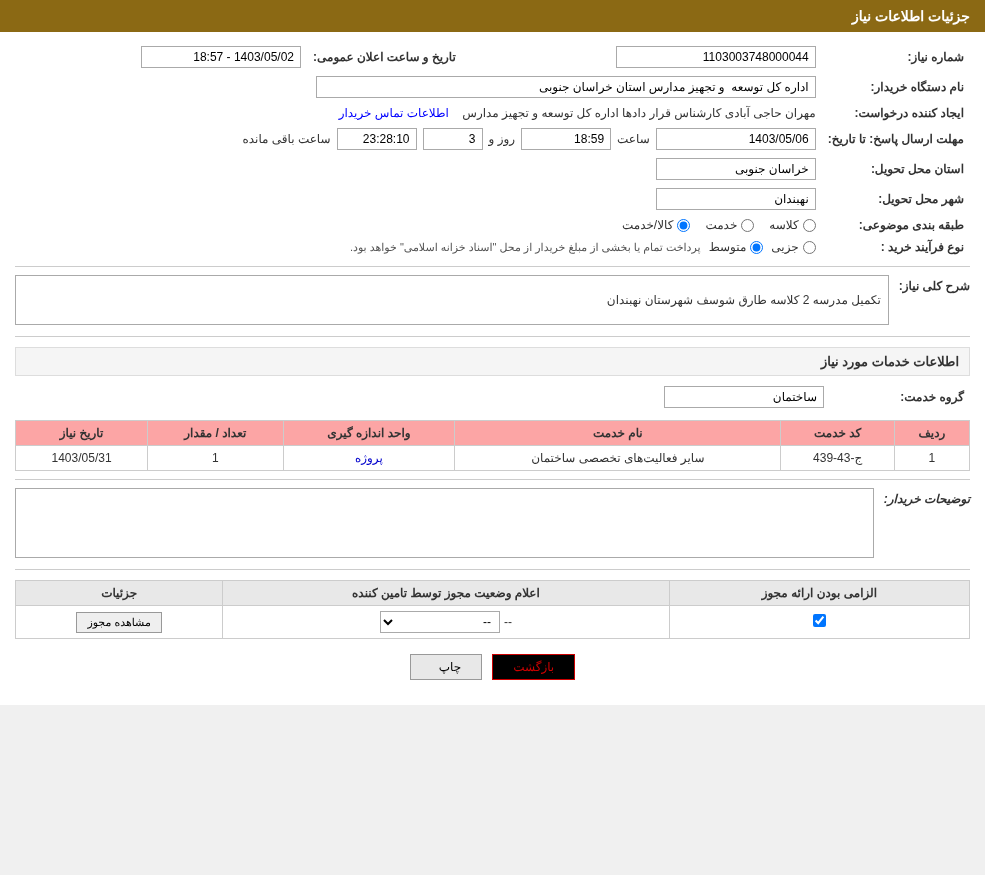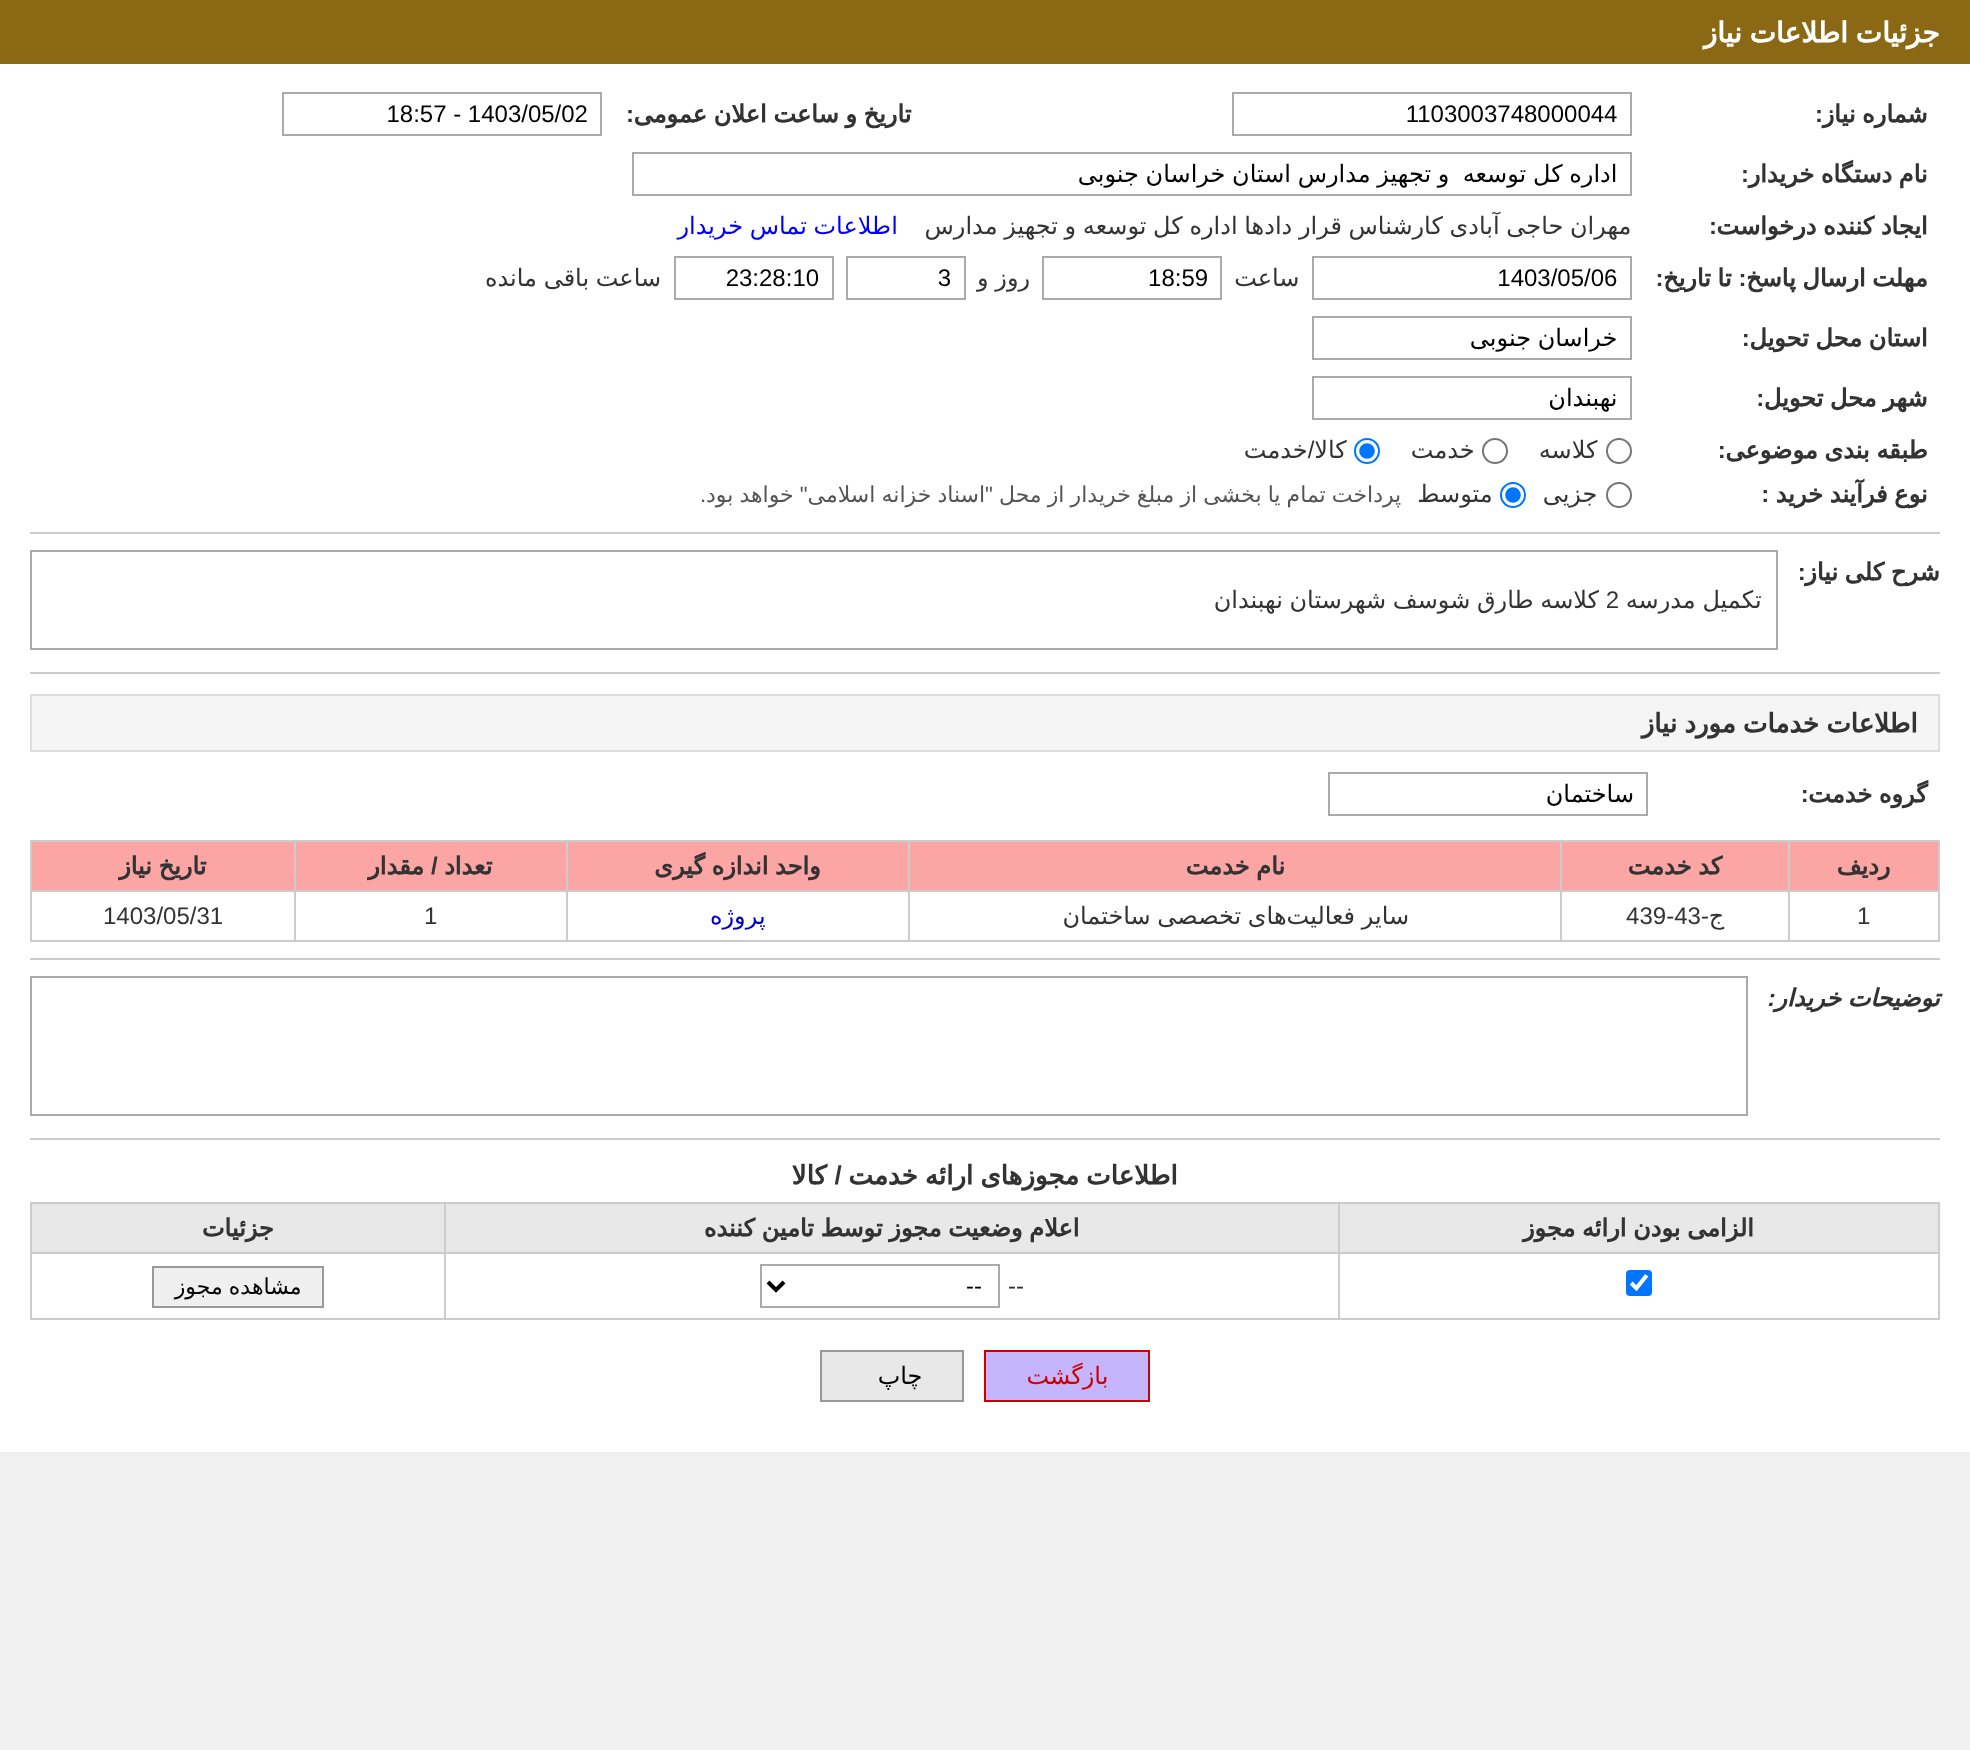--- a/index.html
+++ b/index.html
@@ -148,21 +148,21 @@
       font-family: Tahoma, Arial, sans-serif;
       font-size: 12px;
       cursor: pointer;
       border: 1px solid #999;
     }
     .btn-print {
       background: #e8e8e8;
       padding-left: 28px;
     }
     .btn-back {
-      background: #c4b5fd;
+      background: #000000;
       border: 1px solid #cc0000;
       color: #cc0000;
     }
     .select-box {
       border: 1px solid #aaa;
       background: #fff;
       padding: 2px 4px;
       font-family: Tahoma, Arial, sans-serif;
       font-size: 12px;
       direction: rtl;
@@ -340,21 +340,20 @@
     <div style="display:flex; align-items:flex-start; gap:10px; margin: 8px 0;">
       <div style="font-weight:bold; white-space:nowrap; margin-top:4px;font-style:italic;">توضیحات خریدار:</div>
       <div style="flex:1;">
         <textarea class="description-box" style="height: 70px; width: 100%;"></textarea>
       </div>
     </div>
 
     <hr class="divider">
 
     <div class="licenses-section">
-      <div style="text-align:center; font-weight:bold; font-size:13px; margin-bottom:6px;">اطلاعات مجوزهای ارائه خدمت / کالا</div>
 
       <table class="licenses-table">
         <thead>
           <tr>
             <th>الزامی بودن ارائه مجوز</th>
             <th>اعلام وضعیت مجوز توسط تامین کننده</th>
             <th>جزئیات</th>
           </tr>
         </thead>
         <tbody id="licenses-tbody">

